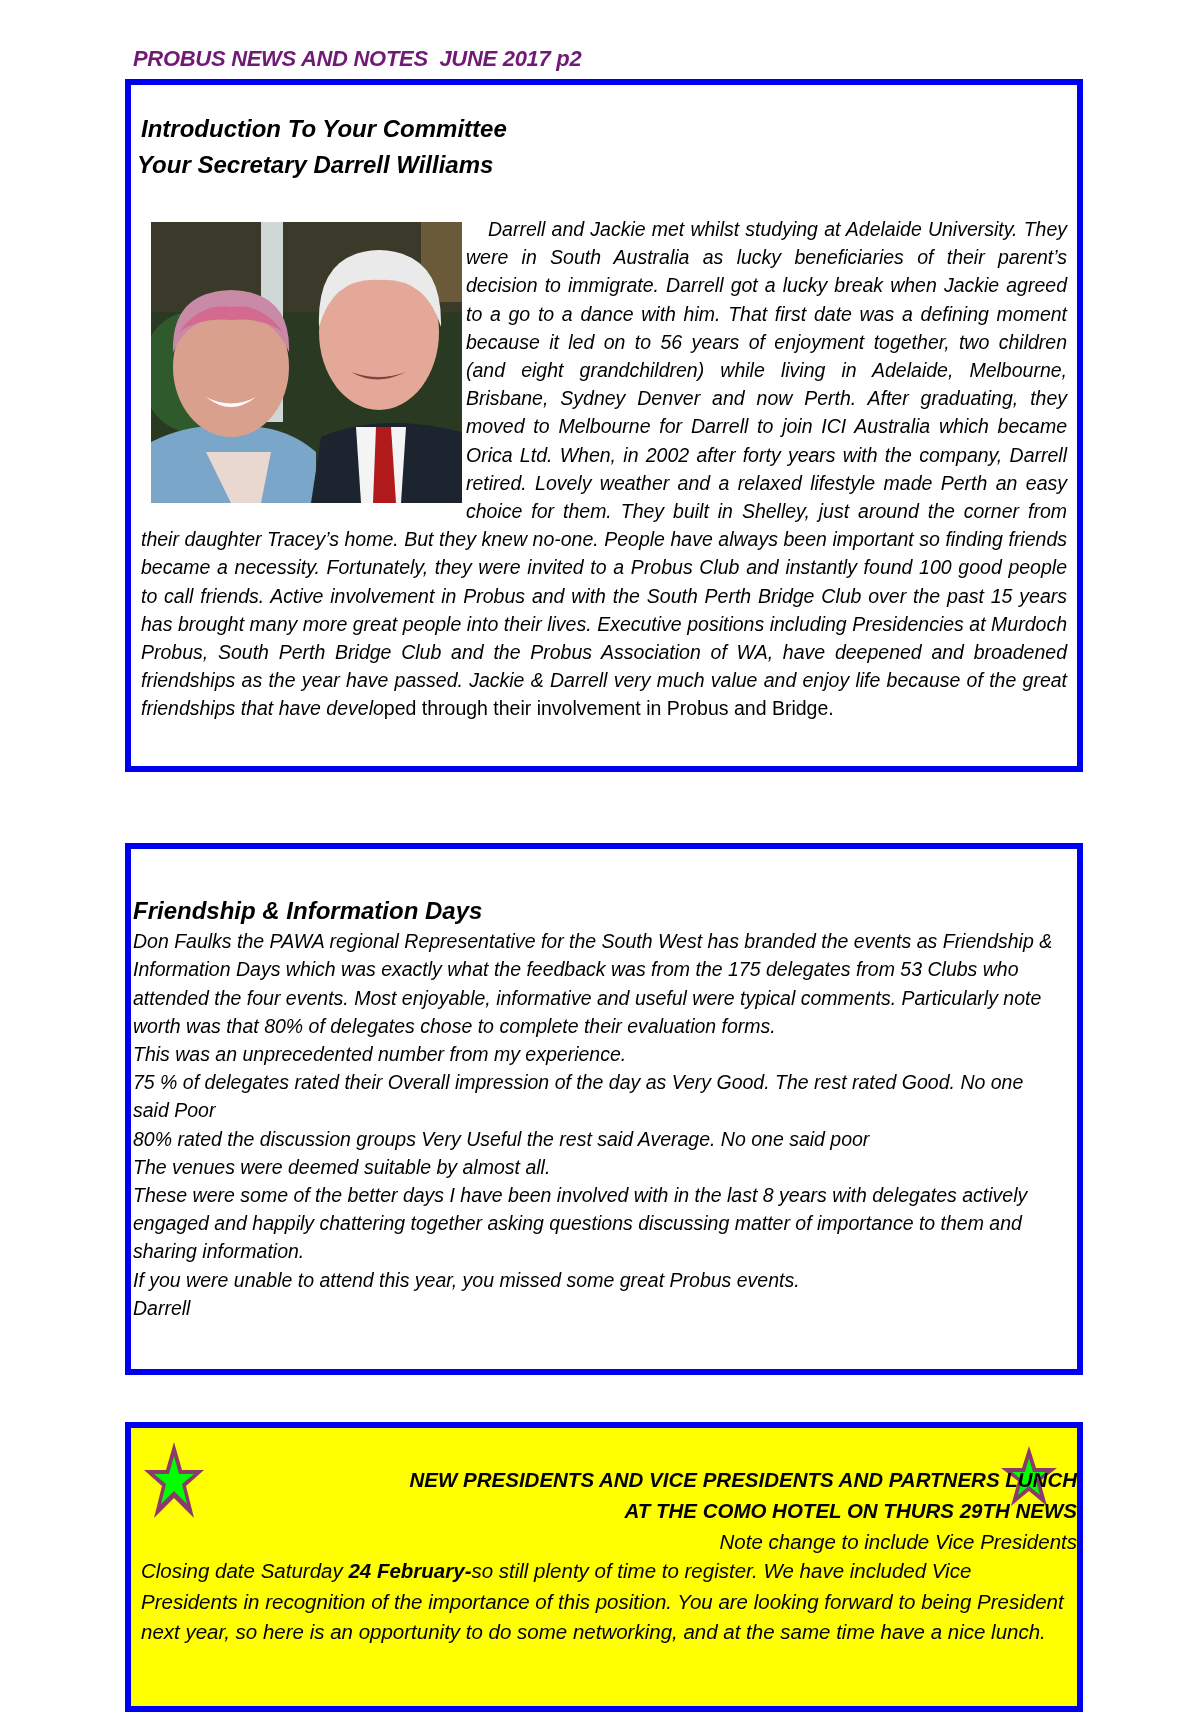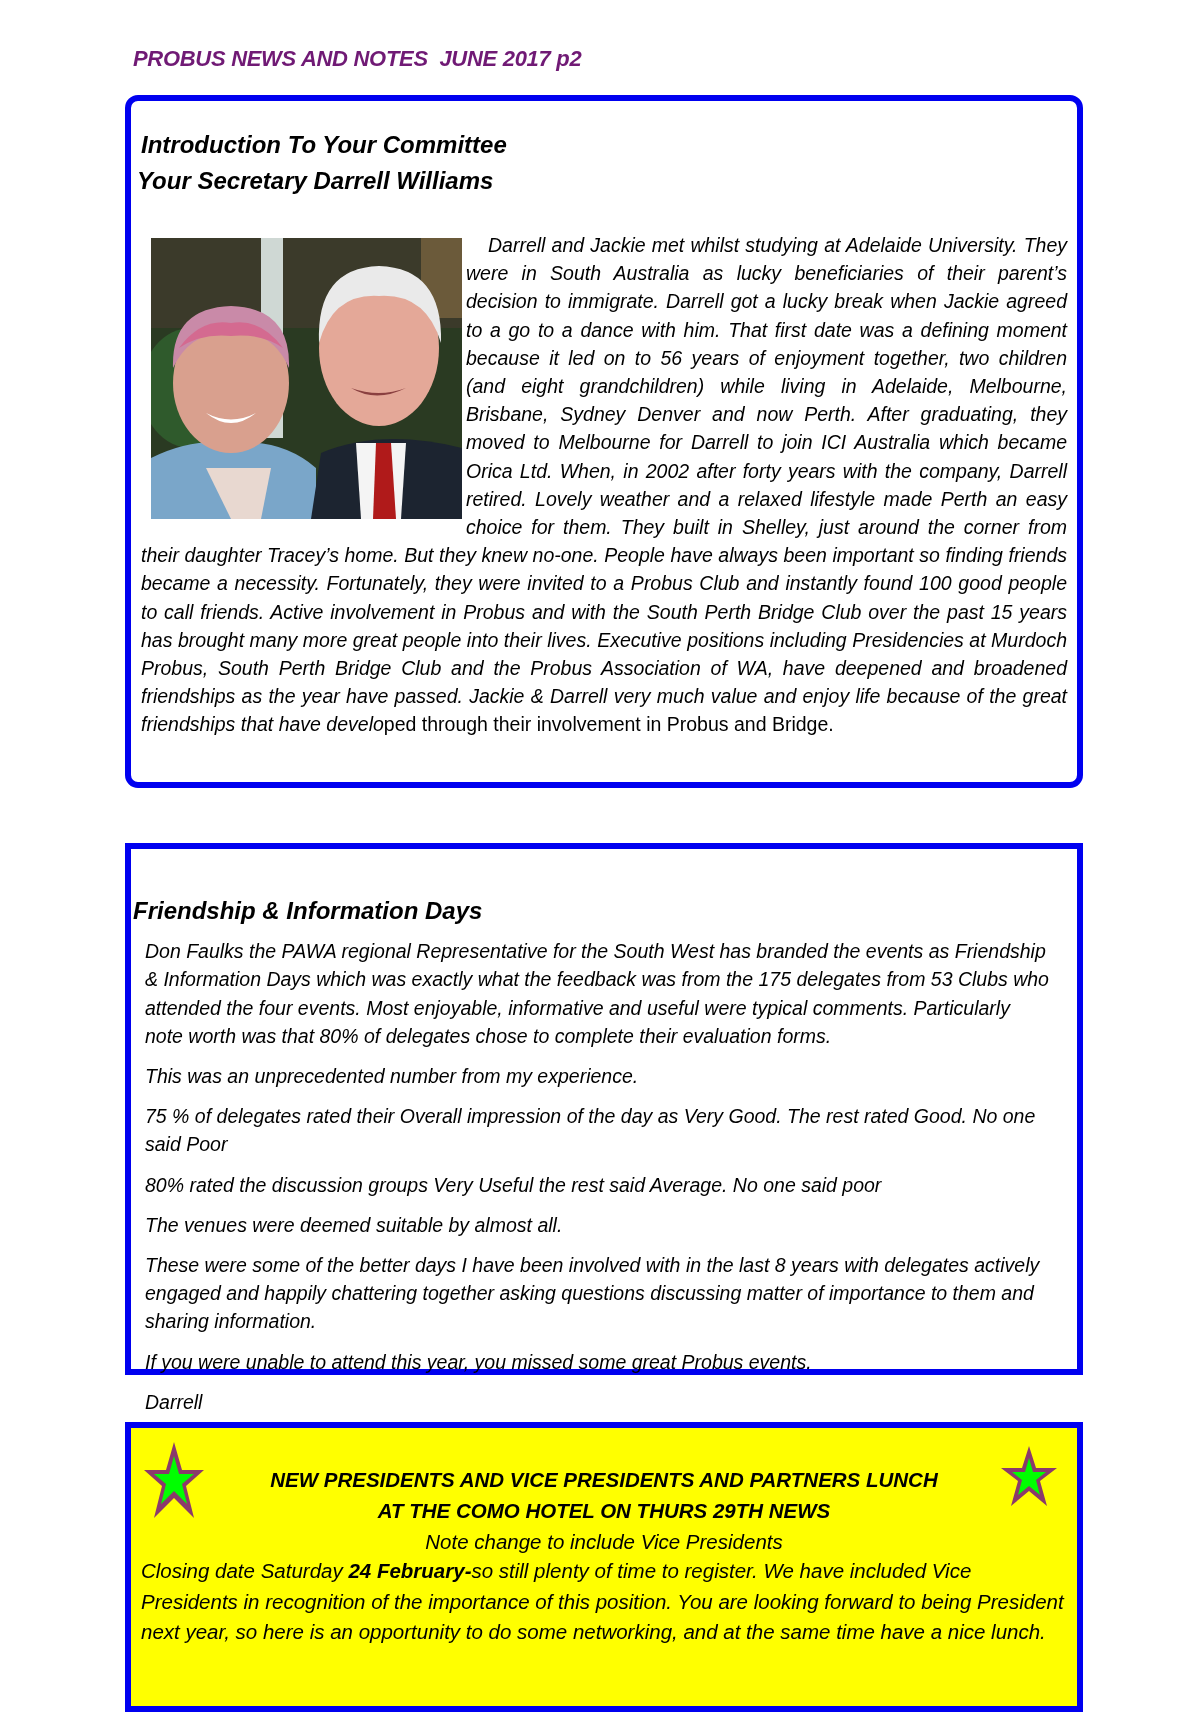--- a/index.html
+++ b/index.html
@@ -1,35 +1,35 @@
 <!DOCTYPE html>
 <html><head>
 <meta charset="utf-8">
 <style>
   html, body { margin:0; padding:0; background:#ffffff; }
   body { width:1202px; height:1726px; position:relative; overflow:hidden;
          font-family:"Liberation Sans", sans-serif; color:#000; }
   .header { position:absolute; left:133px; top:46px; font-size:22px; font-weight:bold;
             font-style:italic; color:#701a75; letter-spacing:-0.3px; white-space:pre; }
   .box { position:absolute; left:125px; width:946px; border:6px solid #0000f0; background:#fff; }
-  .box1 { top:95px; height:681px;border-radius:13px; }
+  .box1 { top:79px; height:681px; }
   .box2 { top:843px; height:520px; }
   .box3 { top:1422px; height:278px; background:#ffff00; }
   .title { position:absolute; font-size:24px; font-weight:bold; font-style:italic; white-space:nowrap; }
   .body-text { font-size:19.5px; font-style:italic; line-height:28.2px; }
   .photo { position:absolute; left:20px; top:137px; width:311px; height:281px; overflow:hidden; }
   .intro-para { position:absolute; left:10px; top:130px; width:926px; text-align:justify; }
   .intro-para .float-spacer { float:left; width:325px; height:283px; }
   .intro-para p { margin:0; }
   .upright { font-style:normal; }
   .info { position:absolute; left:2px; top:48px; width:930px; }
   .info .t { font-size:24px; font-weight:bold; font-style:italic; margin-bottom:2px; }
-  .info p { margin:12px; }
+  .info p { margin:0; }
   .star { position:absolute; }
-  .lunch-center { position:absolute; left:0; right:0; text-align:center; }
+  .lunch-center { position:absolute; left:0; right:0; text-align:right; }
   .lunch-h { font-size:20.5px; font-weight:bold; font-style:italic; line-height:31px; }
   .lunch-note { font-size:20.5px; font-style:italic; line-height:31px; }
   .lunch-body { position:absolute; left:10px; top:128px; width:930px; font-size:20.5px;
                 font-style:italic; line-height:30.5px; }
   .lunch-body p { margin:0; }
 </style>
 </head>
 <body>
 
 <div class="header">PROBUS NEWS AND NOTES  JUNE 2017 p2</div>

